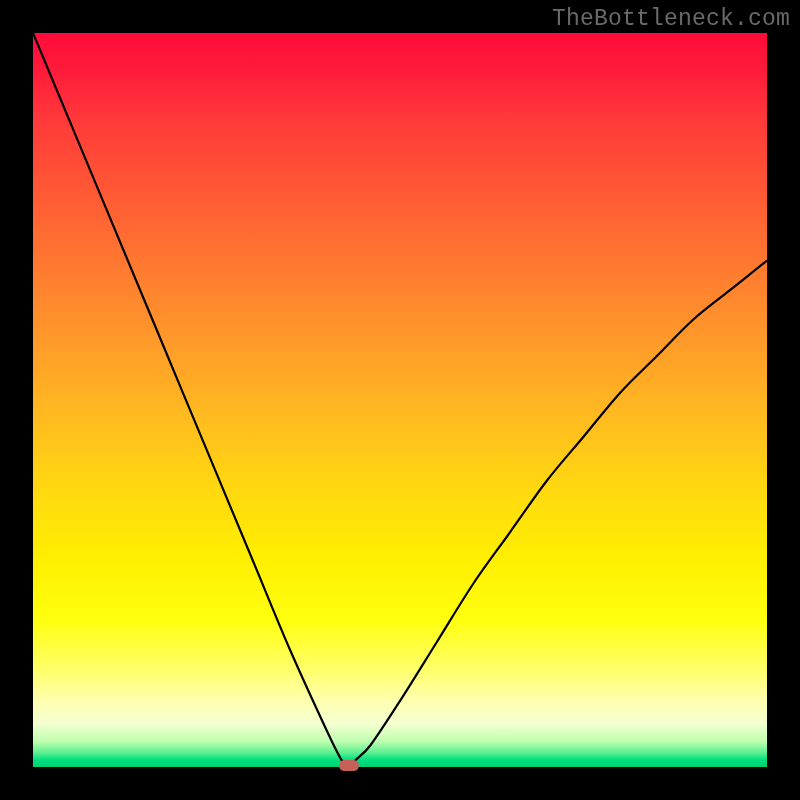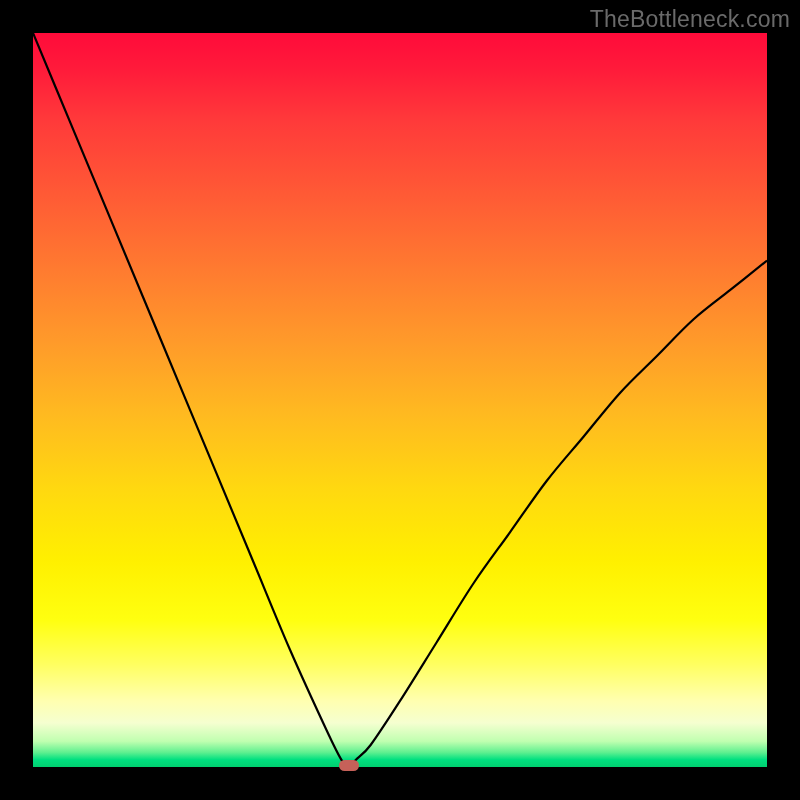--- a/index.html
+++ b/index.html
@@ -37,20 +37,21 @@
     );
   }
   .watermark {
     position: absolute;
     top: 6px;
     right: 10px;
     color: #6a6a6a;
     font-size: 23px;
     letter-spacing: 0.2px;
     z-index: 10;
+    font-family: Liberation Mono, monospace;
   }
   .curve {
     position: absolute;
     left: 33px;
     top: 33px;
     width: 734px;
     height: 734px;
     z-index: 5;
   }
   .marker {

